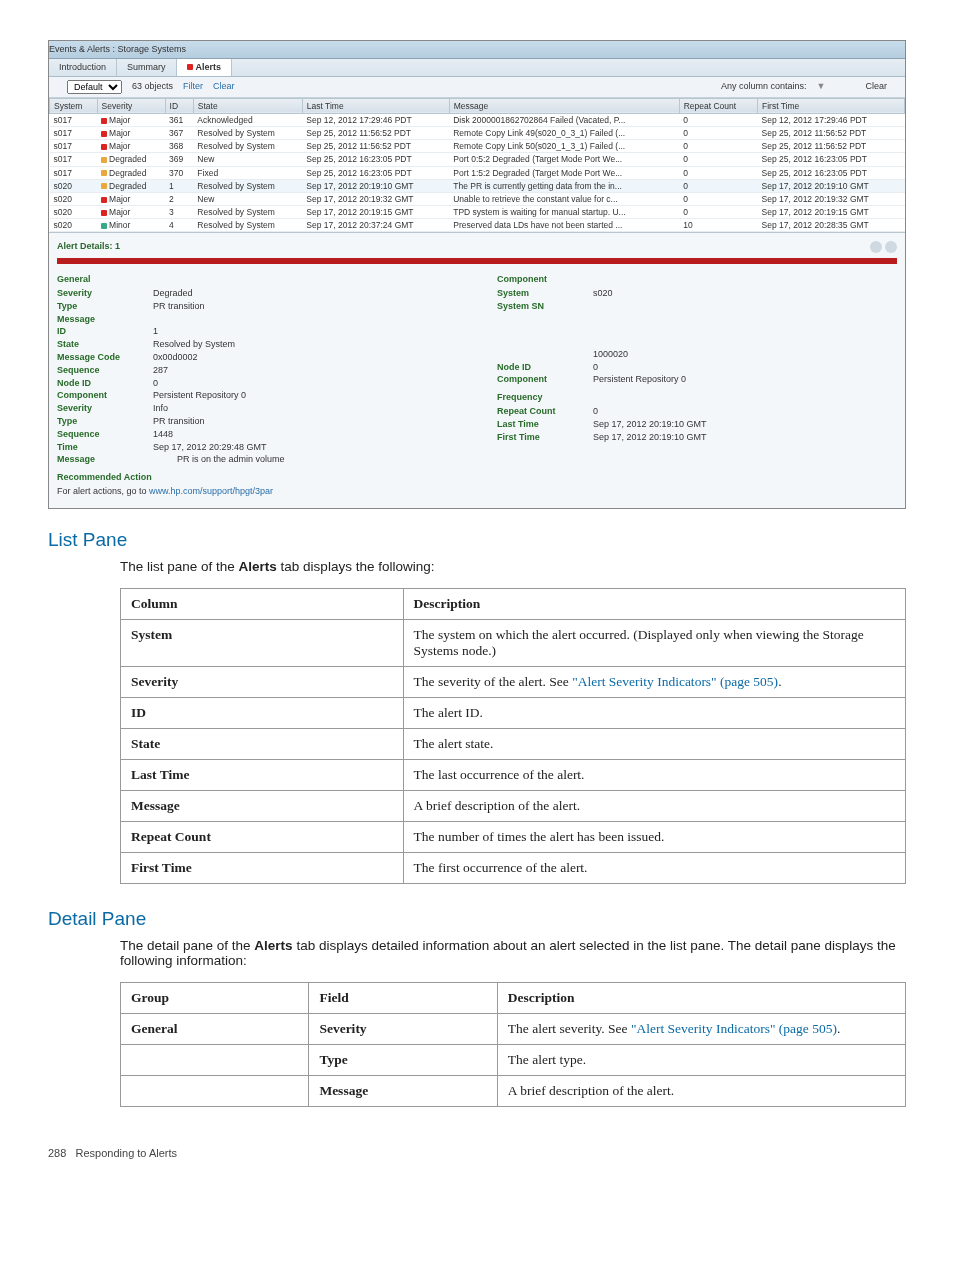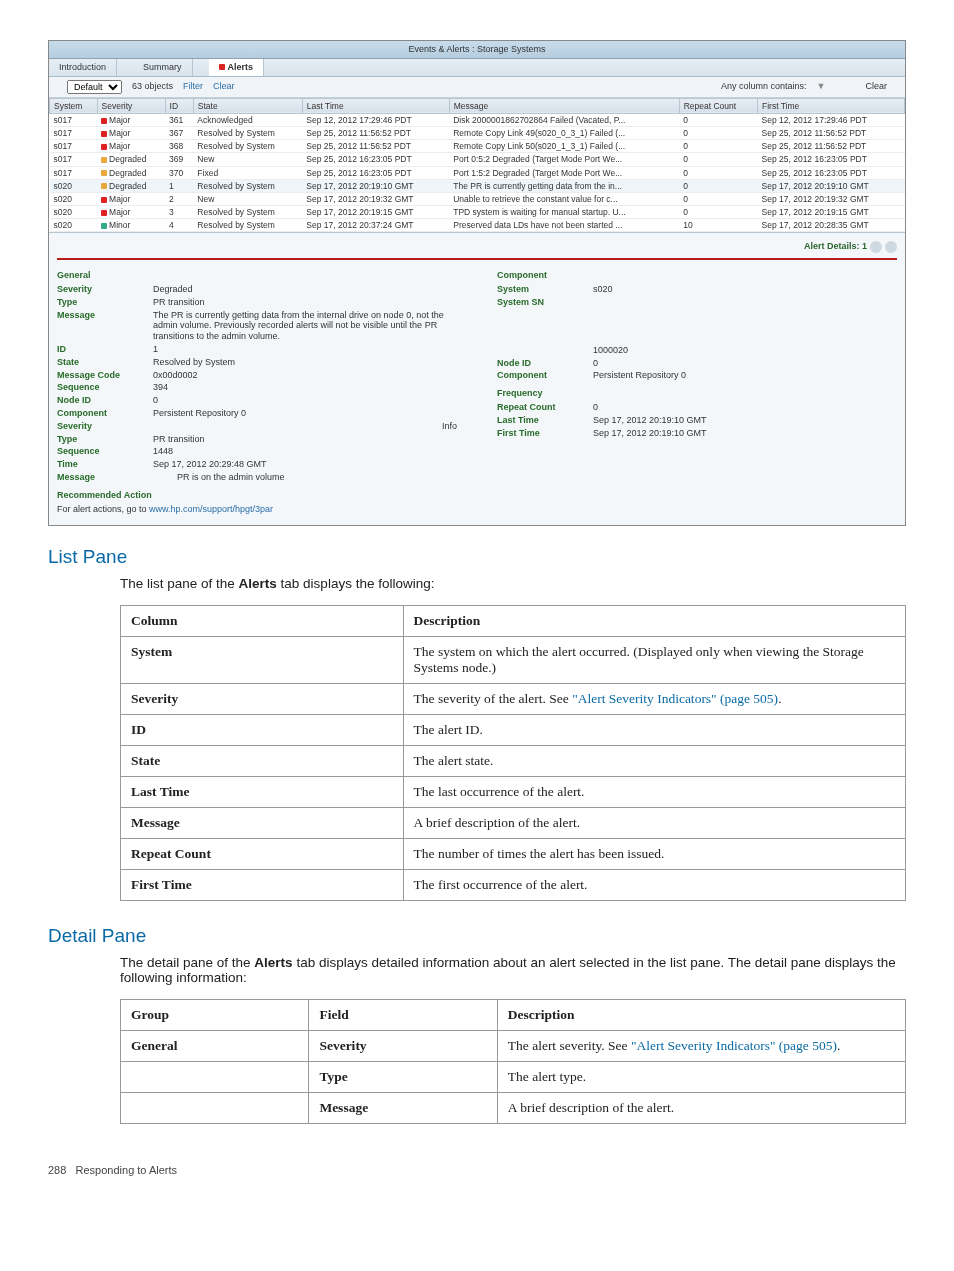--- a/index.html
+++ b/index.html
@@ -18,25 +18,24 @@
     font-size: 9px;
     color: #333;
     line-height: 1.2;
     margin-bottom: 20px;
   }
   .ss-titlebar {
     background: linear-gradient(#c8dceb,#b5cddf);
     border-bottom: 1px solid #8aa3b5;
     padding: 3px 0;
     font-size: 9px;
-    text-align: center;
   }
   .ss-tabs {
     display: flex;
-    gap: 16px;
+    gap: 0;
     border-bottom: 1px solid #a9bcc9;
     background: linear-gradient(#e7eef4,#d8e4ed);
     font-size: 9px;
   }
   .ss-tab {
     padding: 3px 10px;
     border-right: 1px solid #b6c5d0;
     cursor: pointer;
   }
   .ss-tab.active {
@@ -100,23 +99,23 @@
     border-top: 1px solid #b8c6d0;
     background: #f4f7fa;
     padding: 4px 8px 10px;
     font-size: 9px;
   }
   .ss-details-header {
     font-weight: bold;
     color: #2a5;
     color:#28662c;
     padding: 4px 0 2px;
-    border-bottom: 2px solid #b91c1c;
+    border-bottom: 6px solid #b91c1c;
     display:flex;
-    justify-content:flex-end;
+    justify-content:space-between;
   }
   .ss-badges span {
     display:inline-block; width:12px; height:12px;
     border-radius:50%; background:#cfd9e1; margin-left:3px;
   }
   .ss-det-cols {
     display: flex;
     gap: 40px;
     padding-top: 4px;
   }
@@ -300,51 +299,50 @@
             <div class="ss-kv">
               <span class="k">Severity</span>
               <span style="flex: 1 1 0%;">Degraded</span>
             </div>
             <div class="ss-kv">
               <span class="k">Type</span>
               <span style="flex: 1 1 0%;">PR transition</span>
             </div>
             <div class="ss-kv">
               <span class="k">Message</span>
-              <span style="flex: 1 1 0%;">The PR is currently getting data from the internal drive on node 0, not the admin volume. Previously recorded alerts will not be visible until the PR transitions to the admin volume.</span>
             </div>
             <div class="ss-kv">
               <span class="k">ID</span>
               <span style="flex: 1 1 0%;">1</span>
             </div>
             <div class="ss-kv">
               <span class="k">State</span>
               <span style="flex: 1 1 0%;">Resolved by System</span>
             </div>
             <div class="ss-kv">
               <span class="k">Message Code</span>
               <span style="flex: 1 1 0%;">0x00d0002</span>
             </div>
             <div class="ss-kv">
               <span class="k">Sequence</span>
-              <span style="flex: 1 1 0%;">394</span>
+              <span style="flex: 1 1 0%;">287</span>
             </div>
           </div>
         <div id="det-resolved">
             <div class="ss-kv">
               <span class="k">Node ID</span>
               <span style="flex: 1 1 0%;">0</span>
             </div>
             <div class="ss-kv">
               <span class="k">Component</span>
               <span style="flex: 1 1 0%;">Persistent Repository 0</span>
             </div>
             <div class="ss-kv">
               <span class="k">Severity</span>
-              <span style="flex: 1 1 0%; text-align: right;">Info</span>
+              <span style="flex: 1 1 0%;">Info</span>
             </div>
             <div class="ss-kv">
               <span class="k">Type</span>
               <span style="flex: 1 1 0%;">PR transition</span>
             </div>
             <div class="ss-kv">
               <span class="k">Sequence</span>
               <span style="flex: 1 1 0%;">1448</span>
             </div>
             <div class="ss-kv">

